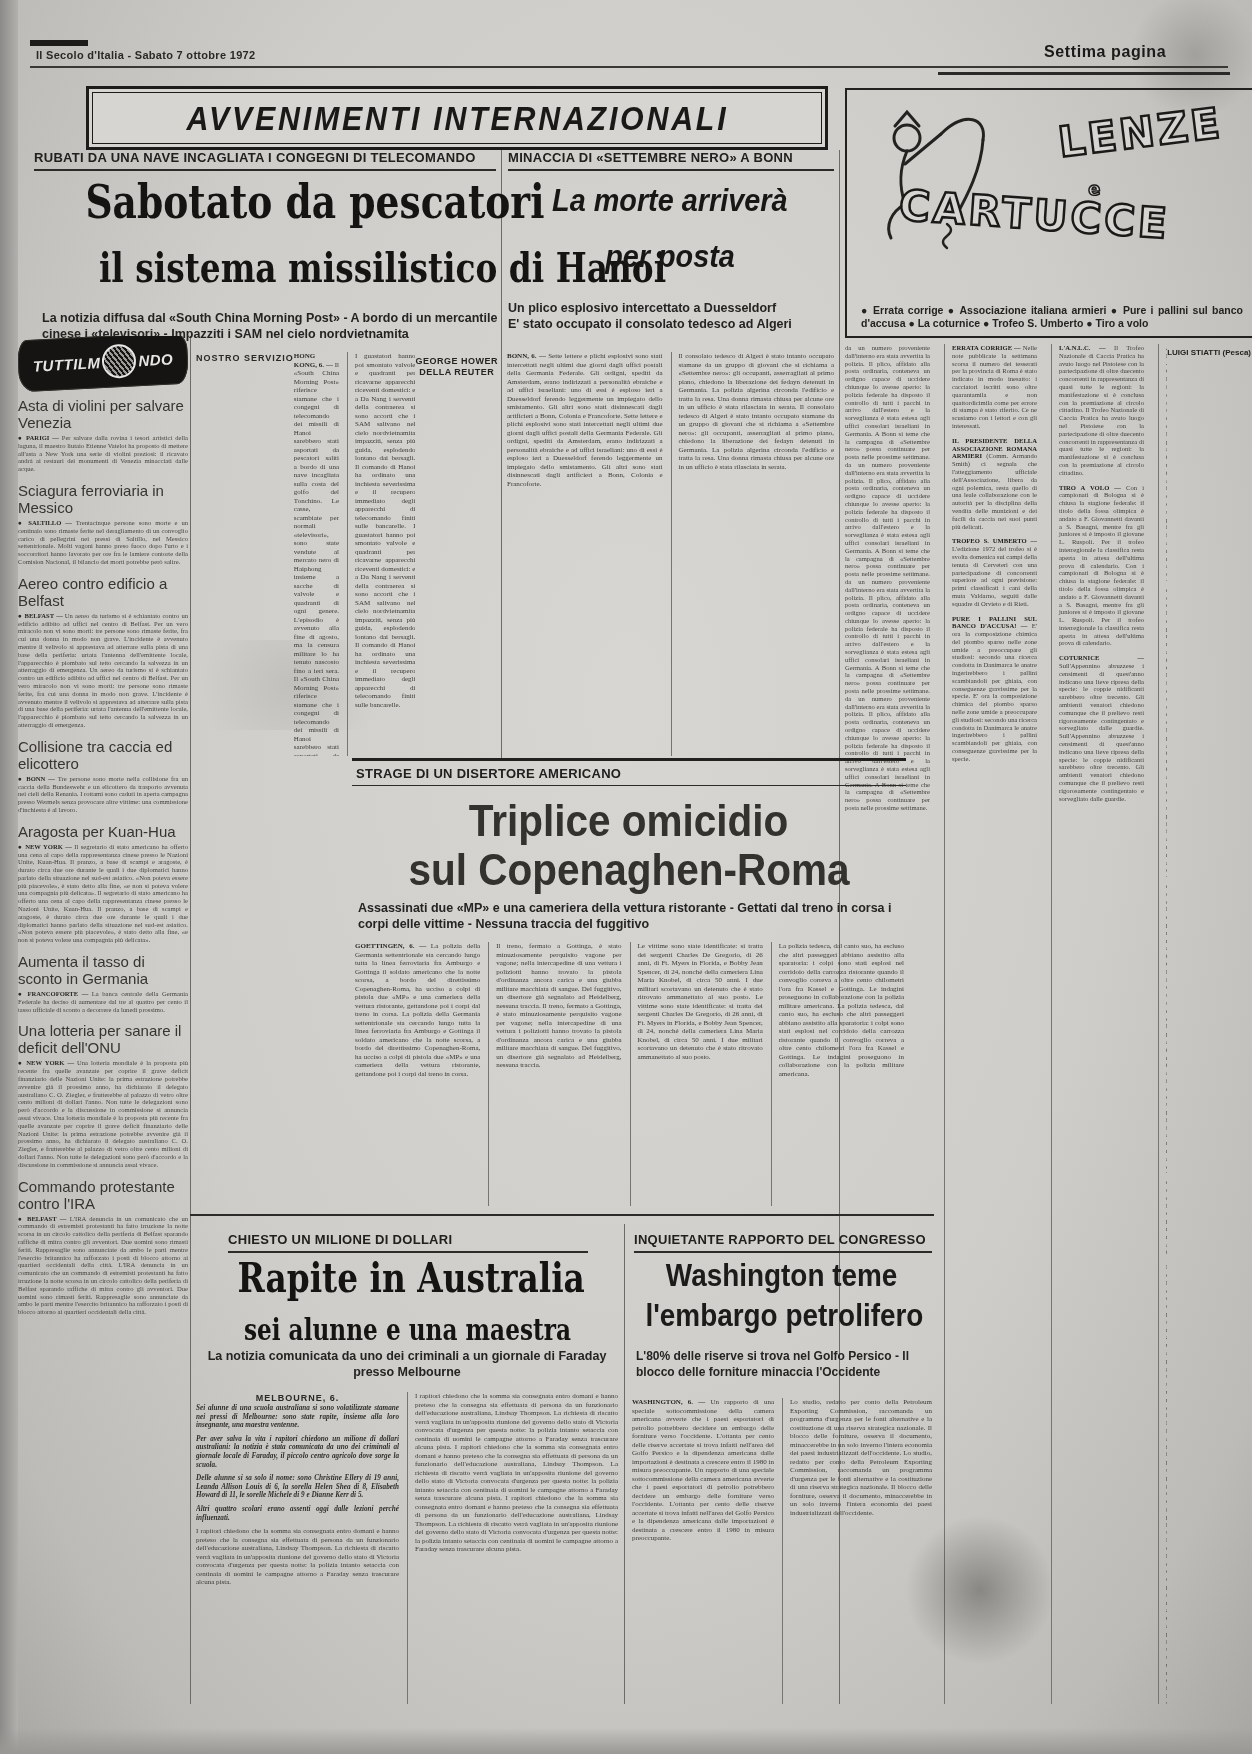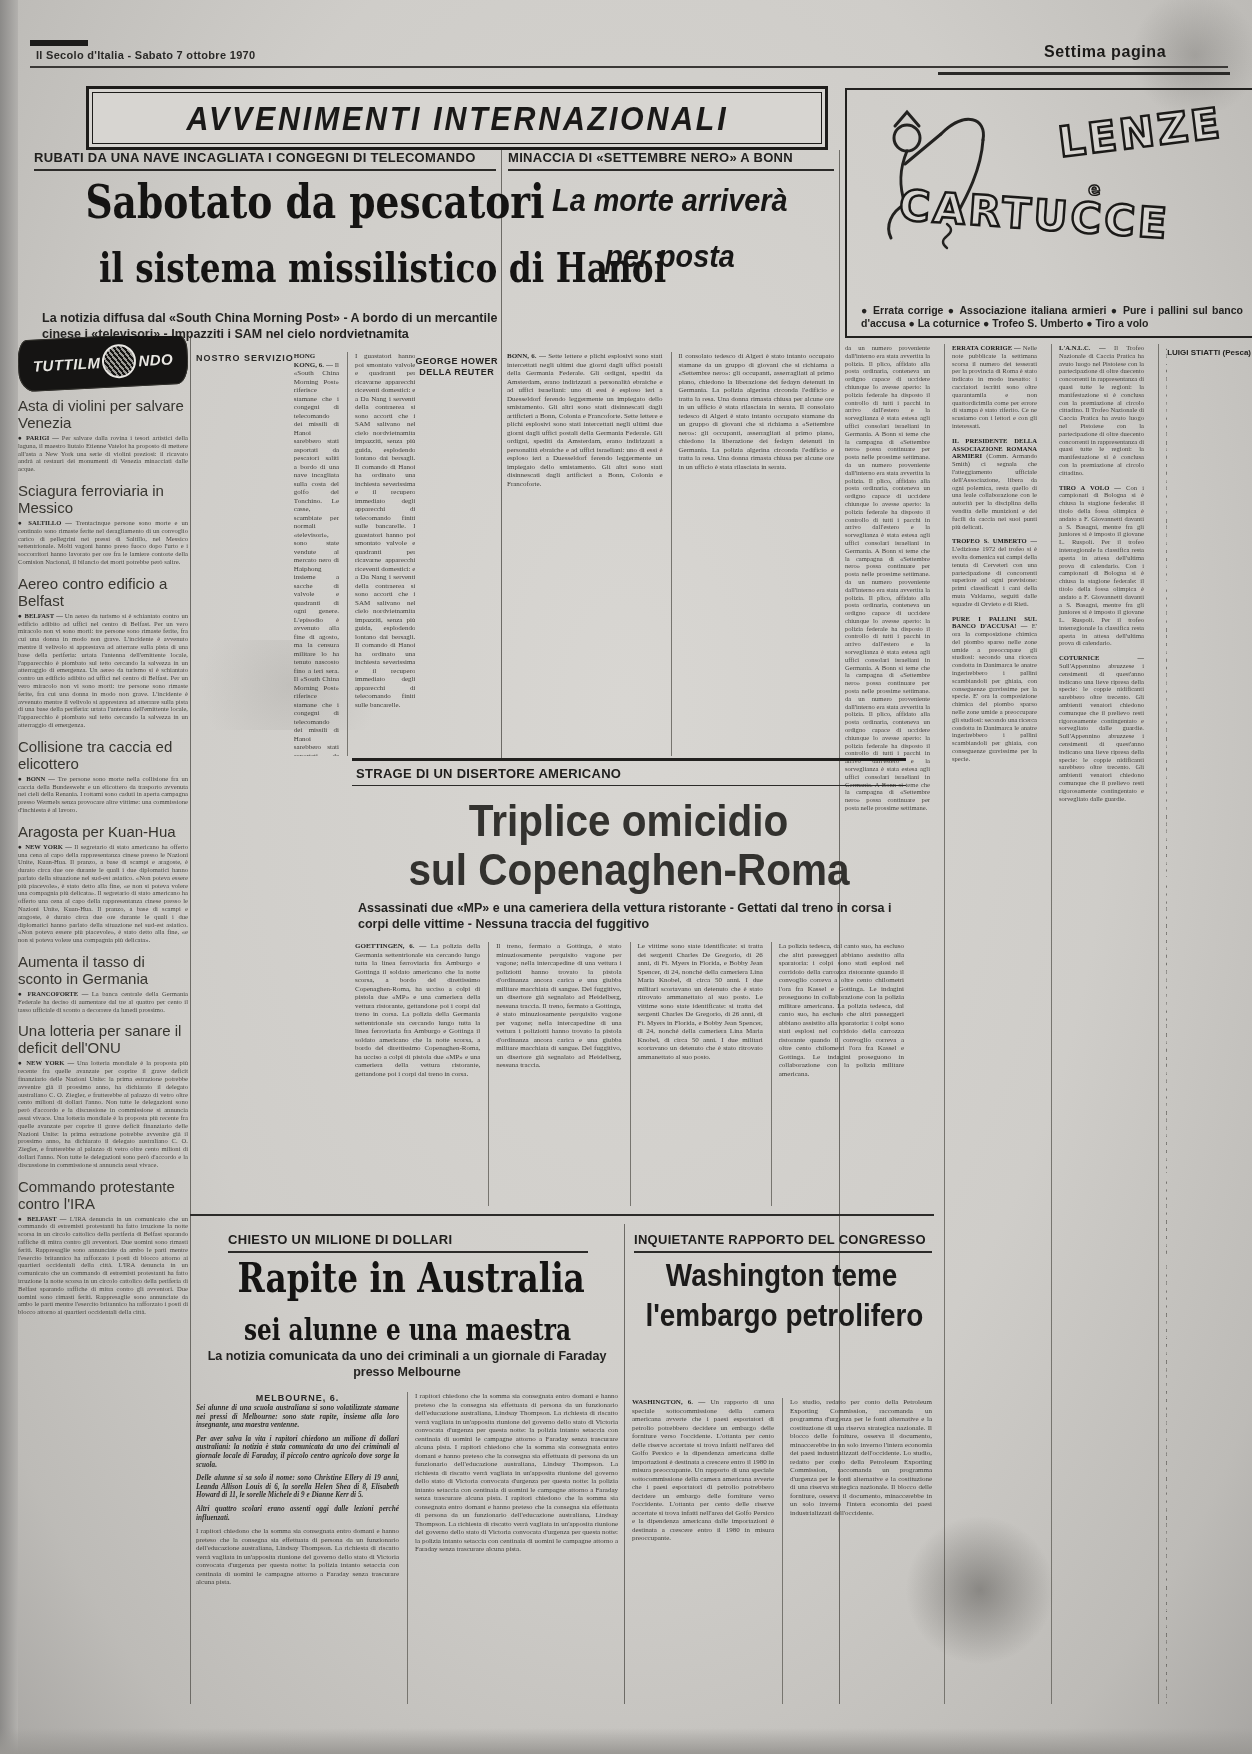--- a/index.html
+++ b/index.html
@@ -76,21 +76,21 @@
 </head>
 <body>
 
 <div id="page">
 
   <div class="abs edge-l ni"></div>
   <div class="abs blob2 ni"></div>
   <div class="abs blob3 ni"></div>
 
   <div class="abs mast-block"></div>
-  <div class="abs mast-left">Il Secolo d'Italia - Sabato 7 ottobre 1970</div>
+  <div class="abs mast-left">Il Secolo d'Italia - Sabato 7 ottobre 1972</div>
   <div class="abs page-label">Settima pagina</div>
   <div class="abs mast-rule"></div>
   <div class="abs page-rule"></div>
 
   <div class="abs banner">
     <div class="banner-in">
       <span class="banner-txt">AVVENIMENTI INTERNAZIONALI</span>
     </div>
   </div>
 
@@ -158,20 +158,24 @@
     <div class="r-item">
       <div class="r-title">Commando protestante contro l'IRA</div>
       <div class="r-body" style="max-height:220px;"><span class="dl">● BELFAST —</span> <span>L'IRA denuncia in un comunicato che un commando di estremisti protestanti ha fatto irruzione la notte scorsa in un circolo cattolico della periferia di Belfast sparando raffiche di mitra contro gli avventori. Due uomini sono rimasti feriti. Rappresaglie sono annunciate da ambo le parti mentre l'esercito britannico ha rafforzato i posti di blocco attorno ai quartieri occidentali della città. L'IRA denuncia in un comunicato che un commando di estremisti protestanti ha fatto irruzione la notte scorsa in un circolo cattolico della periferia di Belfast sparando raffiche di mitra contro gli avventori. Due uomini sono rimasti feriti. Rappresaglie sono annunciate da ambo le parti mentre l'esercito britannico ha rafforzato i posti di blocco attorno ai quartieri occidentali della città.</span></div>
     </div>
   </div>
 
   <div class="abs kicker" style="left:508px;top:150px;width:326px;">MINACCIA DI «SETTEMBRE NERO» A BONN</div>
   <div class="abs hl-sans-i" style="left:502px;top:172px;width:336px;font-size:32px;line-height:56px;color:#181716;">
     <span class="cond9">La morte arriverà</span><br>
     <span class="cond9">per posta</span>
+  </div>
+  <div class="abs deck" style="left:508px;top:300px;width:326px;">
+    <span>Un plico esplosivo intercettato a Duesseldorf</span><br>
+    <span>E' stato occupato il consolato tedesco ad Algeri</span>
   </div>
   <div class="abs cols" style="left:507px;top:352px;width:327px;height:404px;">
     <div class="bt"><span class="dl">BONN, 6. —</span>
       <span>Sette lettere e plichi esplosivi sono stati intercettati negli ultimi due giorni dagli uffici postali della Germania Federale. Gli ordigni, spediti da Amsterdam, erano indirizzati a personalità ebraiche e ad uffici israeliani: uno di essi è esploso ieri a Duesseldorf ferendo leggermente un impiegato dello smistamento. Gli altri sono stati disinnescati dagli artificieri a Bonn, Colonia e Francoforte. Sette lettere e plichi esplosivi sono stati intercettati negli ultimi due giorni dagli uffici postali della Germania Federale. Gli ordigni, spediti da Amsterdam, erano indirizzati a personalità ebraiche e ad uffici israeliani: uno di essi è esploso ieri a Duesseldorf ferendo leggermente un impiegato dello smistamento. Gli altri sono stati disinnescati dagli artificieri a Bonn, Colonia e Francoforte.</span></div>
     <div class="bt rule-l"><span>Il consolato tedesco di Algeri è stato intanto occupato stamane da un gruppo di giovani che si richiama a «Settembre nero»: gli occupanti, asserragliati al primo piano, chiedono la liberazione dei fedayn detenuti in Germania. La polizia algerina circonda l'edificio e tratta la resa. Una donna rimasta chiusa per alcune ore in un ufficio è stata rilasciata in serata. Il consolato tedesco di Algeri è stato intanto occupato stamane da un gruppo di giovani che si richiama a «Settembre nero»: gli occupanti, asserragliati al primo piano, chiedono la liberazione dei fedayn detenuti in Germania. La polizia algerina circonda l'edificio e tratta la resa. Una donna rimasta chiusa per alcune ore in un ufficio è stata rilasciata in serata.</span></div>
   </div>
 
   <div class="abs lbox">
     <svg width="140" height="170" viewBox="0 0 140 170" style="position:absolute;left:8px;top:10px;">
       <g fill="none" stroke="#232220" stroke-width="3" stroke-linecap="round">
@@ -248,20 +252,21 @@
       <div class="bt" style="max-height:90px;">I rapitori chiedono che la somma sia consegnata entro domani e hanno preteso che la consegna sia effettuata di persona da un funzionario dell'educazione australiana, Lindsay Thompson. La richiesta di riscatto verrà vagliata in un'apposita riunione del governo dello stato di Victoria convocata d'urgenza per questa notte: la polizia intanto setaccia con centinaia di uomini le campagne attorno a Faraday senza trascurare alcuna pista.</div>
     </div>
     <div class="bt rule-l"><span>I rapitori chiedono che la somma sia consegnata entro domani e hanno preteso che la consegna sia effettuata di persona da un funzionario dell'educazione australiana, Lindsay Thompson. La richiesta di riscatto verrà vagliata in un'apposita riunione del governo dello stato di Victoria convocata d'urgenza per questa notte: la polizia intanto setaccia con centinaia di uomini le campagne attorno a Faraday senza trascurare alcuna pista. I rapitori chiedono che la somma sia consegnata entro domani e hanno preteso che la consegna sia effettuata di persona da un funzionario dell'educazione australiana, Lindsay Thompson. La richiesta di riscatto verrà vagliata in un'apposita riunione del governo dello stato di Victoria convocata d'urgenza per questa notte: la polizia intanto setaccia con centinaia di uomini le campagne attorno a Faraday senza trascurare alcuna pista. I rapitori chiedono che la somma sia consegnata entro domani e hanno preteso che la consegna sia effettuata di persona da un funzionario dell'educazione australiana, Lindsay Thompson. La richiesta di riscatto verrà vagliata in un'apposita riunione del governo dello stato di Victoria convocata d'urgenza per questa notte: la polizia intanto setaccia con centinaia di uomini le campagne attorno a Faraday senza trascurare alcuna pista.</span></div>
   </div>
 
   <div class="abs kicker" style="left:634px;top:1232px;width:298px;">INQUIETANTE RAPPORTO DEL CONGRESSO</div>
   <div class="abs hl-sans" style="left:630px;top:1256px;width:304px;color:#1c1b1a;font-size:31px;line-height:40px;">
     <span class="cond9">Washington teme</span><br>
     <span class="cond9">l'embargo petrolifero</span>
   </div>
+  <div class="abs deck" style="left:636px;top:1348px;width:294px;font-size:12px;">L'80% delle riserve si trova nel Golfo Persico - Il blocco delle forniture minaccia l'Occidente</div>
   <div class="abs cols" style="left:632px;top:1398px;width:300px;height:306px;">
     <div class="bt"><span class="dl">WASHINGTON, 6. —</span>
       <span>Un rapporto di una speciale sottocommissione della camera americana avverte che i paesi esportatori di petrolio potrebbero decidere un embargo delle forniture verso l'occidente. L'ottanta per cento delle riserve accertate si trova infatti nell'area del Golfo Persico e la dipendenza americana dalle importazioni è destinata a crescere entro il 1980 in misura preoccupante. Un rapporto di una speciale sottocommissione della camera americana avverte che i paesi esportatori di petrolio potrebbero decidere un embargo delle forniture verso l'occidente. L'ottanta per cento delle riserve accertate si trova infatti nell'area del Golfo Persico e la dipendenza americana dalle importazioni è destinata a crescere entro il 1980 in misura preoccupante.</span></div>
     <div class="bt rule-l"><span>Lo studio, redatto per conto della Petroleum Exporting Commission, raccomanda un programma d'urgenza per le fonti alternative e la costituzione di una riserva strategica nazionale. Il blocco delle forniture, osserva il documento, minaccerebbe in un solo inverno l'intera economia dei paesi industrializzati dell'occidente. Lo studio, redatto per conto della Petroleum Exporting Commission, raccomanda un programma d'urgenza per le fonti alternative e la costituzione di una riserva strategica nazionale. Il blocco delle forniture, osserva il documento, minaccerebbe in un solo inverno l'intera economia dei paesi industrializzati dell'occidente.</span></div>
   </div>
 
   <div class="abs blob1 ni"></div>
   <div class="abs edge-b ni"></div>
 
 </div>

